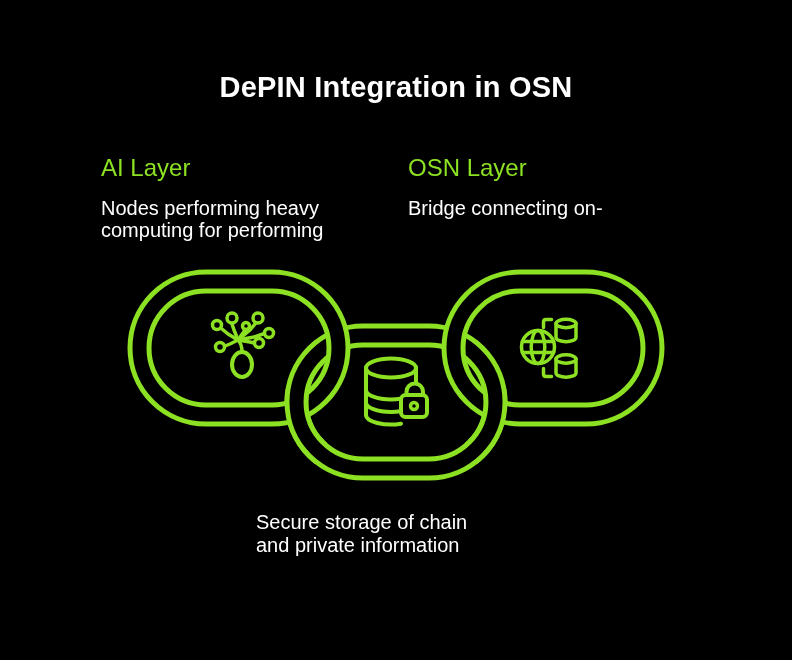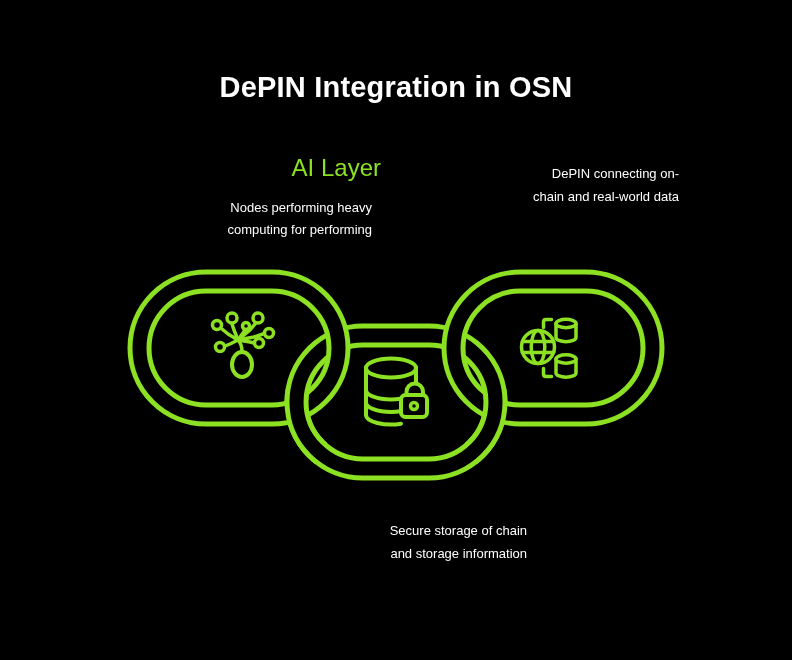--- a/index.html
+++ b/index.html
@@ -14,29 +14,29 @@
     background:var(--bg);
     font-family:"Liberation Sans", sans-serif;
     overflow:hidden;
   }
   .title{
     position:absolute;top:70px;left:0;width:100%;
     margin:0;text-align:center;
     color:var(--fg);font-size:29px;font-weight:700;line-height:1.2;
     letter-spacing:0.2px;
   }
-  .layer{position:absolute;width:280px;text-align:right;}
+  .layer{position:absolute;width:280px;text-align:left;}
   .layer h2{
     margin:0 0 14px 0;
     color:var(--accent);
     font-size:24px;font-weight:500;line-height:1.2;
   }
   .layer p{
-    margin:9px;color:var(--fg);
-    font-size:13px;line-height:22.5px;font-weight:400;
+    margin:0;color:var(--fg);
+    font-size:20px;line-height:22.5px;font-weight:400;
   }
   .layer.ai{left:101px;top:154px;}
   .layer.osn{left:408px;top:154px;}
   .layer.data{left:256px;top:511px;}
   svg.chain{position:absolute;left:0;top:0;width:792px;height:660px;}
   .tube path{
     fill:#000;fill-rule:evenodd;
     stroke:var(--accent);stroke-width:5;stroke-linejoin:round;
   }
   .icon *{
@@ -120,20 +120,21 @@
       <path d="M556 359 L556 373 A10 4.2 0 0 0 576 373 L576 359"></path>
     </g>
   </svg>
 
   <section class="layer ai">
     <h2>AI Layer</h2>
     <p><span>Nodes performing heavy</span><br><span>computing for performing</span></p>
   </section>
 
   <section class="layer osn">
-    <p><span>DePIN connecting on-</span><br><span>chain and real-world data</span></p>
+    <h2>OSN Layer</h2>
+    <p><span>Bridge connecting on-</span><br></p>
   </section>
 
   <section class="layer data">
-    <p><span>Secure storage of chain</span><br><span>and storage information</span></p>
+    <p><span>Secure storage of chain</span><br><span>and private information</span></p>
   </section>
 
 </div>
 
 </body></html>

